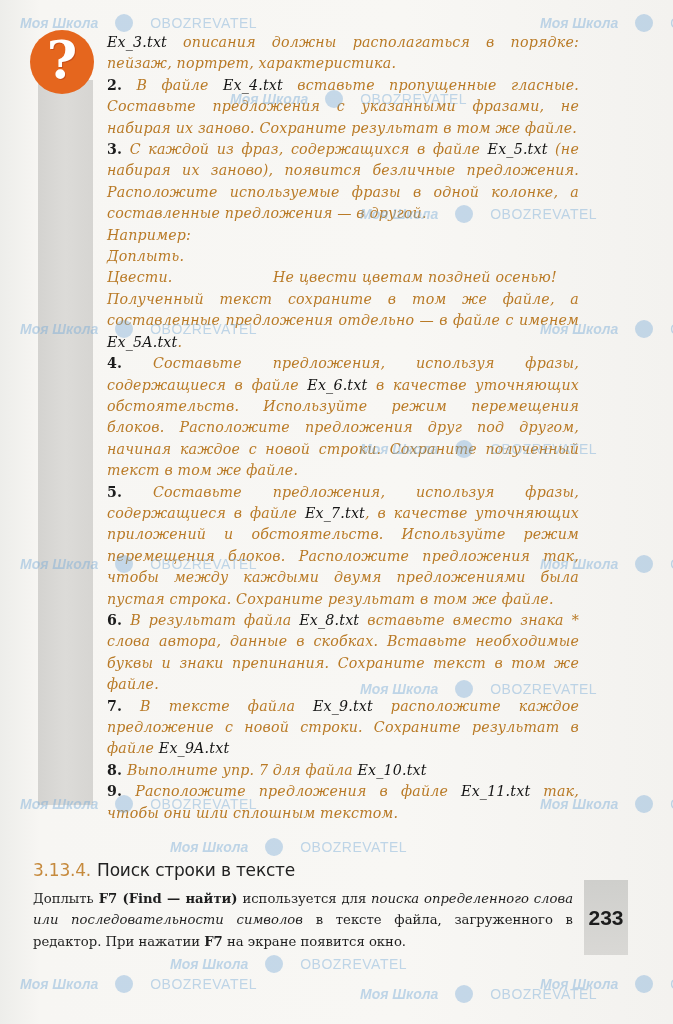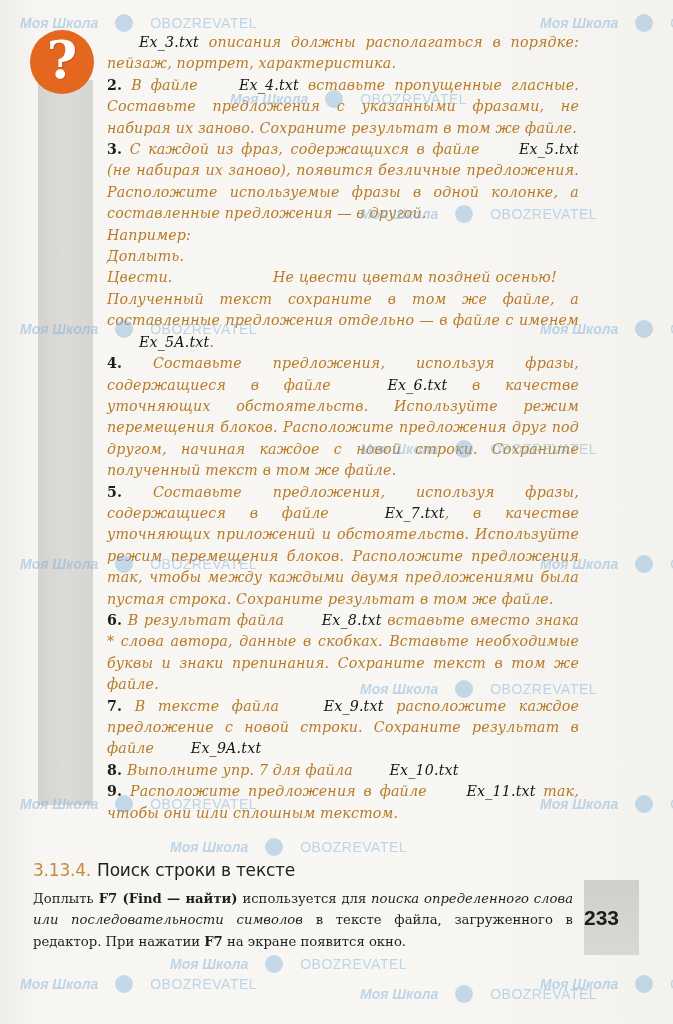--- a/index.html
+++ b/index.html
@@ -29,41 +29,41 @@
     }
     .exercises {
       position: absolute; left: 107px; top: 32px; width: 472px;
       font-style: italic; font-size: 14.2px; line-height: 21.4px;
       color: #b97a26;
       text-align: justify;
       letter-spacing: 0.2px;
     }
     .exercises p { margin: 0; }
     .num { font-style: normal; font-weight: bold; color: #1c1c1c; }
-    .file { font-style: italic; color: #141414; font-family: "DejaVu Serif", serif; margin-left: 32px; }
+    .file { font-style: italic; color: #141414; font-family: "DejaVu Serif", serif; }
     .example-row { display: flex; }
     .example-row .left { width: 166px; }
     .section-heading {
       position: absolute; left: 33px; top: 860px;
       font-family: "DejaVu Sans", sans-serif; font-size: 17px; color: #222;
       letter-spacing: -0.2px;
     }
     .section-heading .section-num { color: #c68a3d; margin-right: 6px; margin-top: 36px; }
     .body-text {
       position: absolute; left: 33px; top: 888px; width: 540px;
       font-family: "DejaVu Serif", serif; font-size: 13.2px; line-height: 21.4px;
       color: #1e1e1e; text-align: justify;
     }
     .body-text p { margin: 0; }
     .body-text b { font-weight: bold; }
     .body-text i { font-style: italic; }
     .page-number-tab {
-      position: absolute; left: 584px; top: 880px; width: 55px; height: 75px;
+      position: absolute; left: 584px; top: 880px; width: 44px; height: 75px;
       background: linear-gradient(180deg, #cfcfcc, #d9d8d5);
-      display: flex; align-items: center; 
+      display: flex; align-items: center; justify-content: center;
     }
     .page-number-tab span {
       font-family: "Liberation Sans", sans-serif; font-weight: bold; font-size: 21px;
       color: #1c1c1c;
     }
     .watermark {
       position: absolute; font-family: "Liberation Sans", sans-serif;
       font-size: 14px; color: rgba(120,170,215,0.45); font-style: italic; font-weight: bold;
       white-space: nowrap; pointer-events: none;
       display: flex; align-items: center; gap: 17px;

